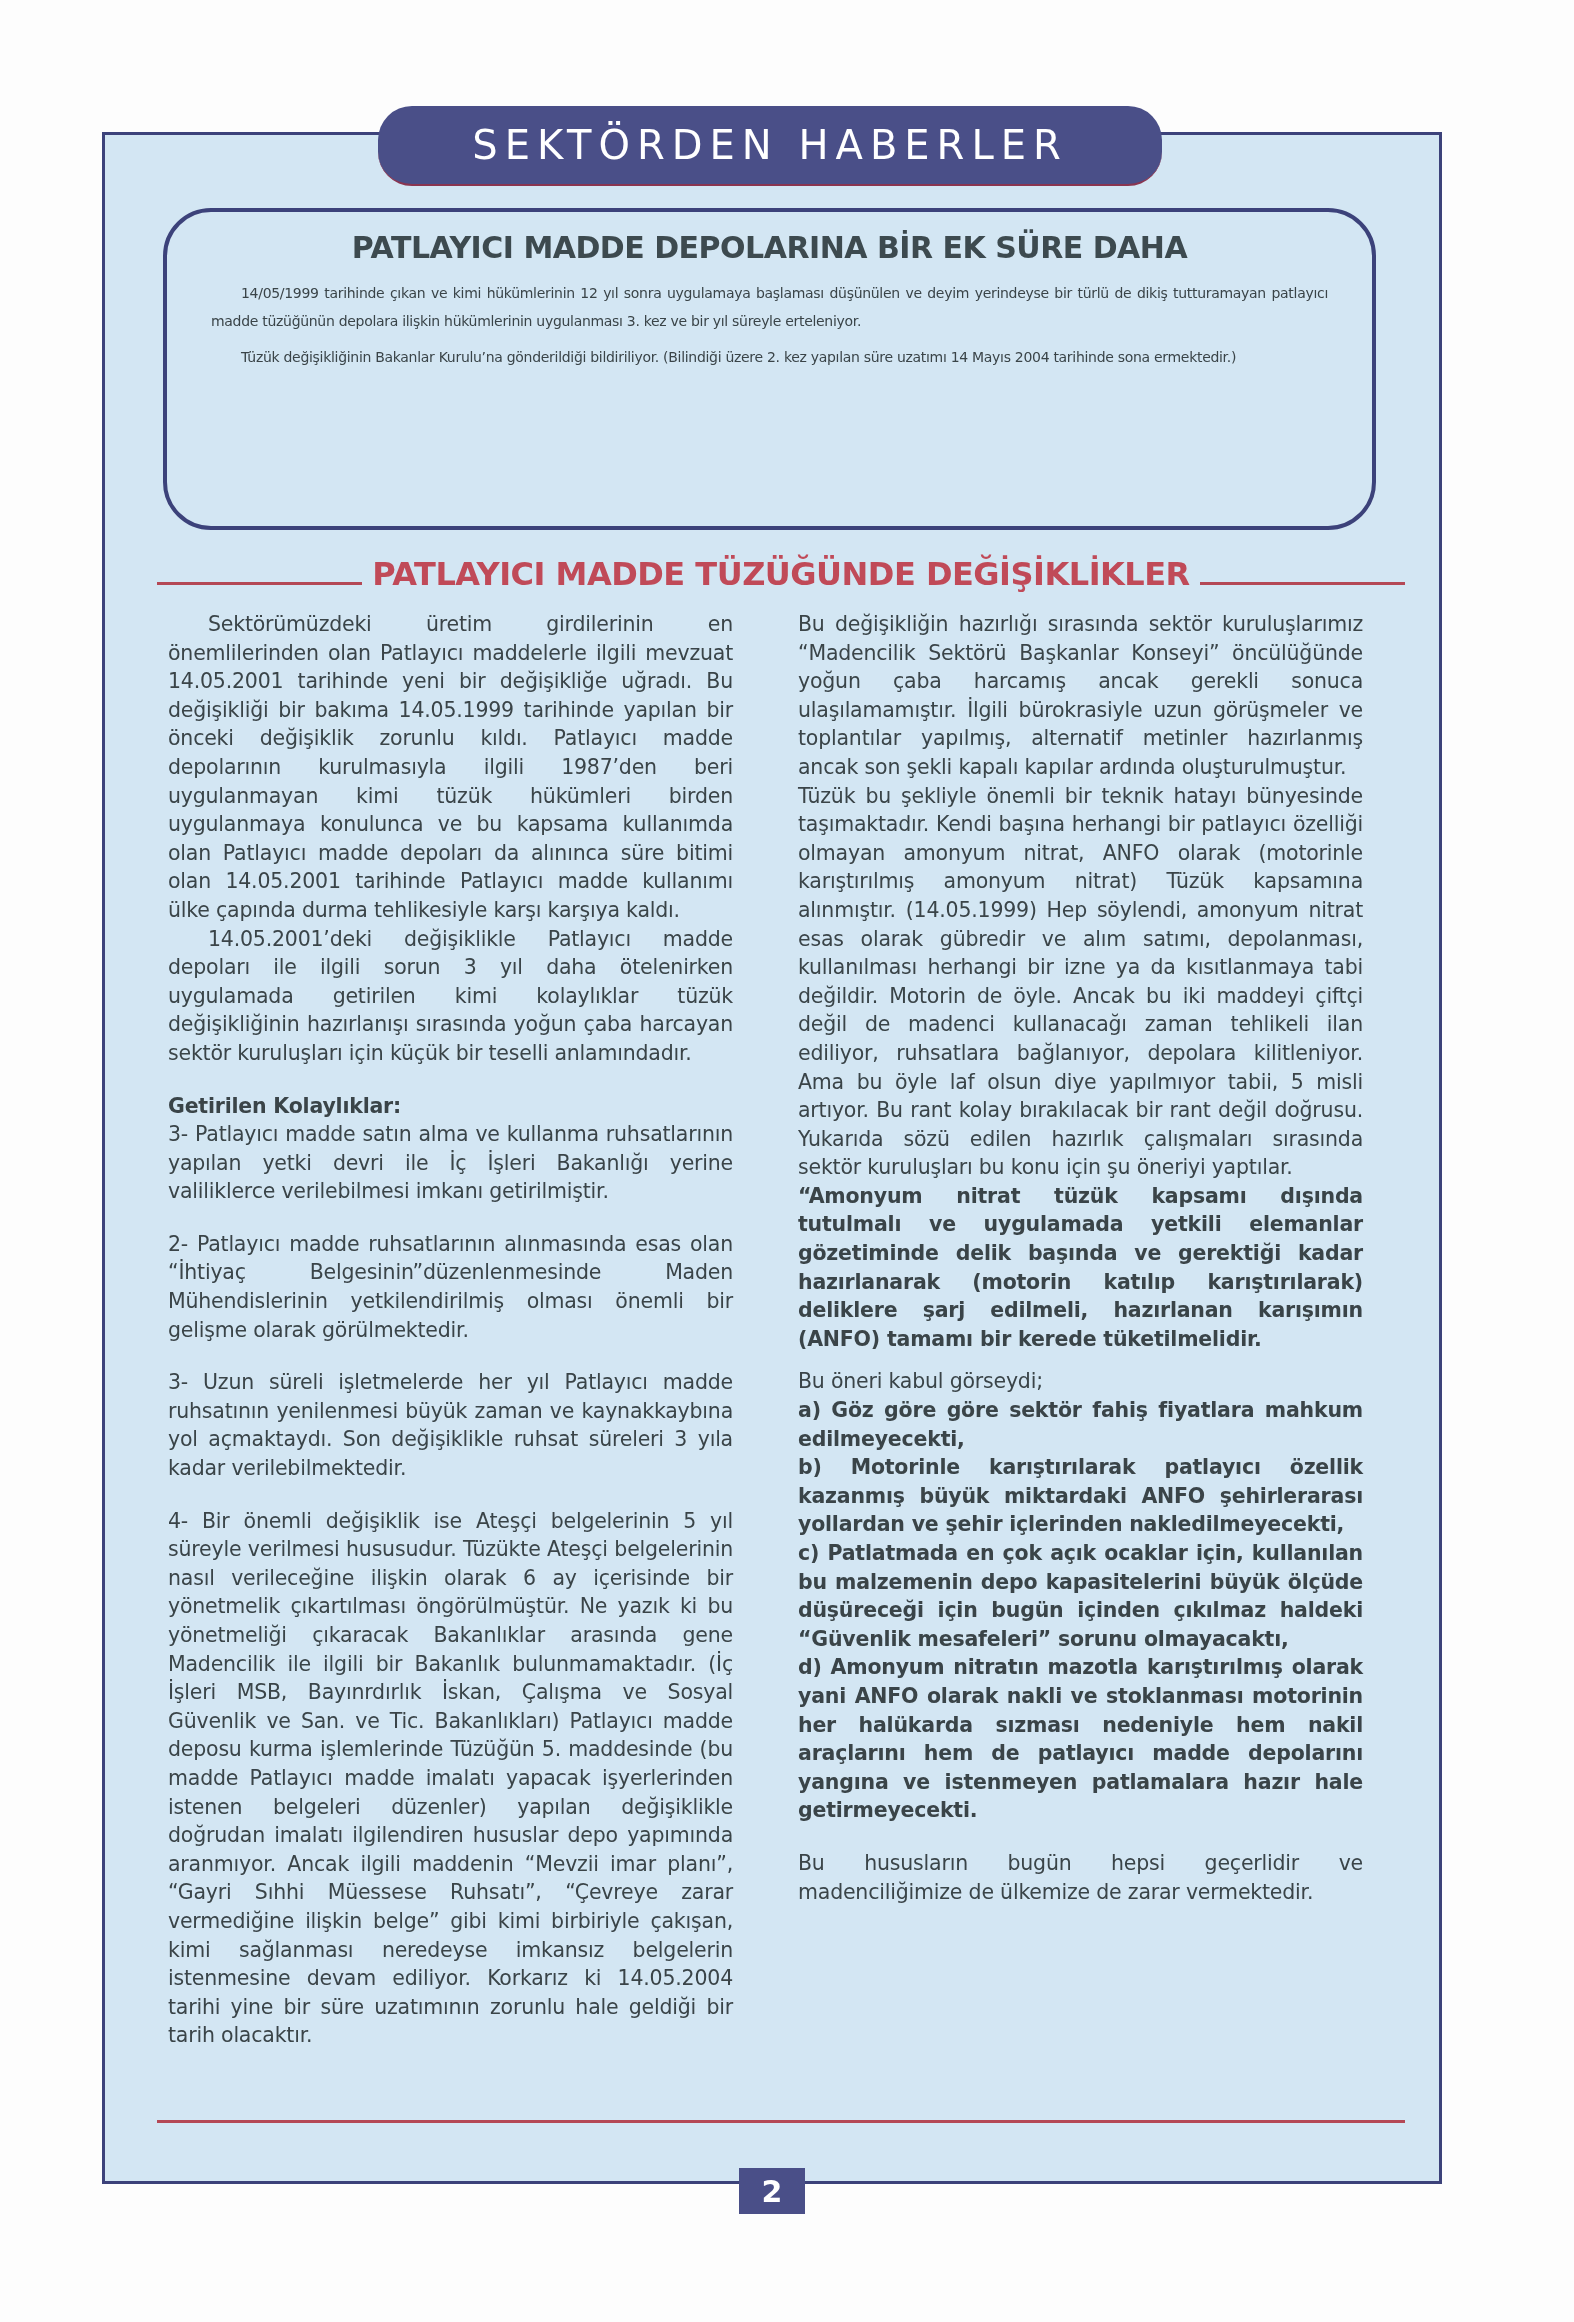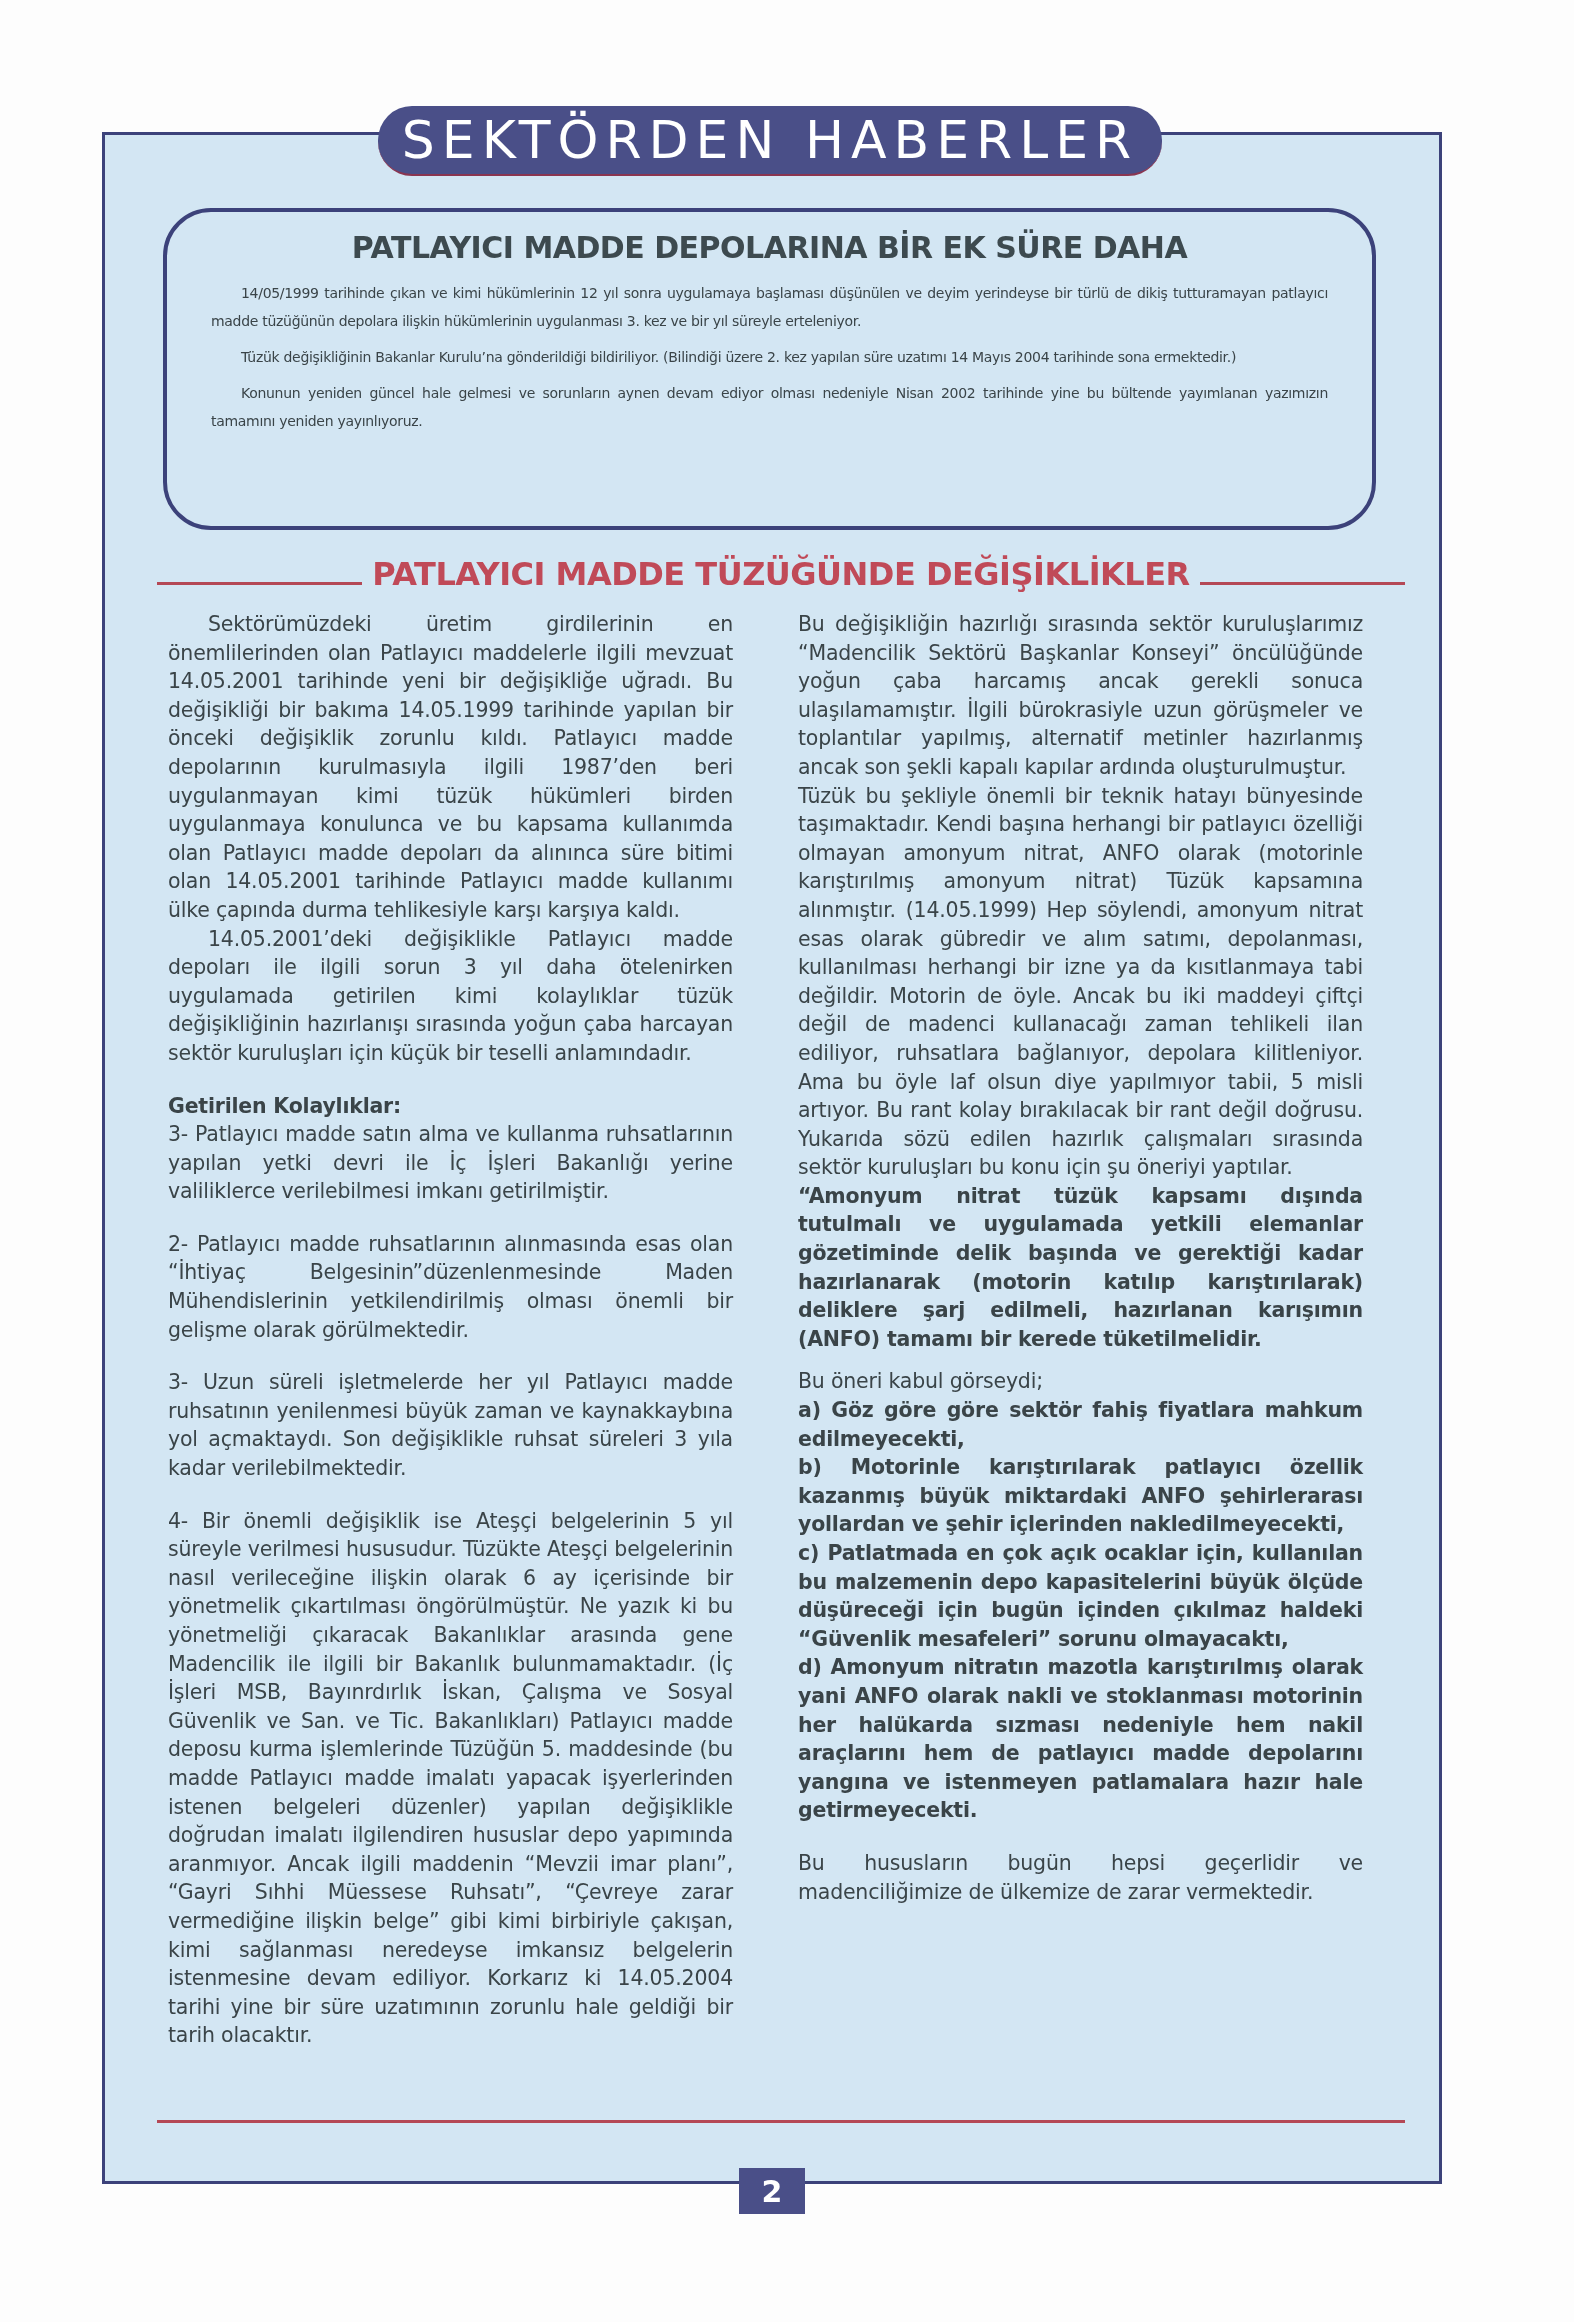--- a/index.html
+++ b/index.html
@@ -15,28 +15,28 @@
       position: absolute;
       left: 102px; top: 132px;
       width: 1340px; height: 2052px;
       background: #d3e6f3;
       border: 3px solid #3c427a;
       box-sizing: border-box;
     }
     .section-pill {
       position: absolute;
       left: 378px; top: 106px;
-      width: 784px; height: 70px;
+      width: 784px; height: 80px;
       background: #4a4f88;
       border-radius: 34px;
       border-bottom: 2px solid #8a3550;
       box-sizing: border-box;
       display: flex; align-items: center; justify-content: center;
       color: #ffffff;
-      font-size: 52px;
+      font-size: 40px;
       letter-spacing: 7px;
       font-weight: normal;
       z-index: 2;
     }
     .notice-box {
       position: absolute;
       left: 163px; top: 208px;
       width: 1213px; height: 322px;
       border: 4px solid #3c427a;
       border-radius: 48px;
@@ -120,21 +120,20 @@
 <div class="panel"></div>
 
 <div class="section-pill">
   <span>SEKTÖRDEN HABERLER</span>
 </div>
 
 <div class="notice-box">
   <div class="notice-title">PATLAYICI MADDE DEPOLARINA BİR EK SÜRE DAHA</div>
   <p class="notice-p">14/05/1999 tarihinde çıkan ve kimi hükümlerinin 12 yıl sonra uygulamaya başlaması düşünülen ve deyim yerindeyse bir türlü de dikiş tutturamayan patlayıcı madde tüzüğünün depolara ilişkin hükümlerinin uygulanması 3. kez ve bir yıl süreyle erteleniyor.</p>
   <p class="notice-p">Tüzük değişikliğinin Bakanlar Kurulu’na gönderildiği bildiriliyor. (Bilindiği üzere 2. kez yapılan süre uzatımı 14 Mayıs 2004 tarihinde sona ermektedir.)</p>
-  <p class="notice-p">Konunun yeniden güncel hale gelmesi ve sorunların aynen devam ediyor olması nedeniyle Nisan 2002 tarihinde yine bu bültende yayımlanan yazımızın tamamını yeniden yayınlıyoruz.</p>
 </div>
 
 <div class="article-heading">
   <div class="rule"></div>
   <div class="title">PATLAYICI MADDE TÜZÜĞÜNDE DEĞİŞİKLİKLER</div>
   <div class="rule"></div>
 </div>
 
 <div class="col col-left">
   <p class="indent">Sektörümüzdeki üretim girdilerinin en önemlilerinden olan Patlayıcı maddelerle ilgili mevzuat 14.05.2001 tarihinde yeni bir değişikliğe uğradı. Bu değişikliği bir bakıma 14.05.1999 tarihinde yapılan bir önceki değişiklik zorunlu kıldı. Patlayıcı madde depolarının kurulmasıyla ilgili 1987’den beri uygulanmayan kimi tüzük hükümleri birden uygulanmaya konulunca ve bu kapsama kullanımda olan Patlayıcı madde depoları da alınınca süre bitimi olan 14.05.2001 tarihinde Patlayıcı madde kullanımı ülke çapında durma tehlikesiyle karşı karşıya kaldı.</p>

